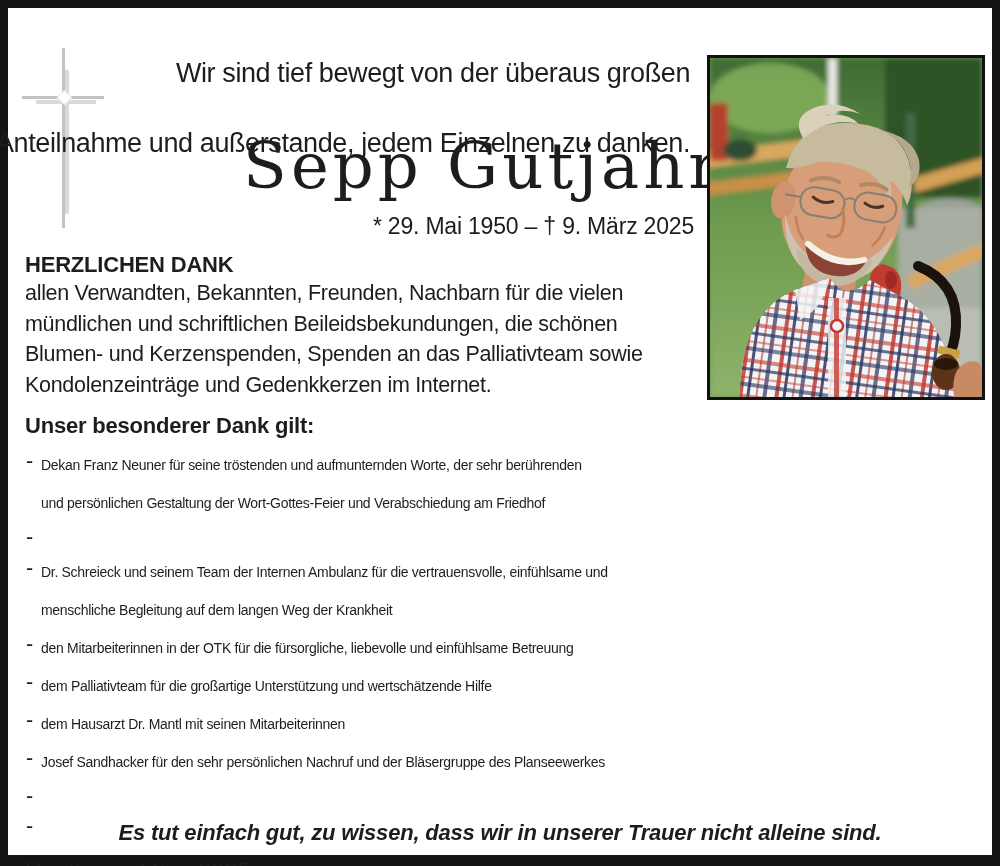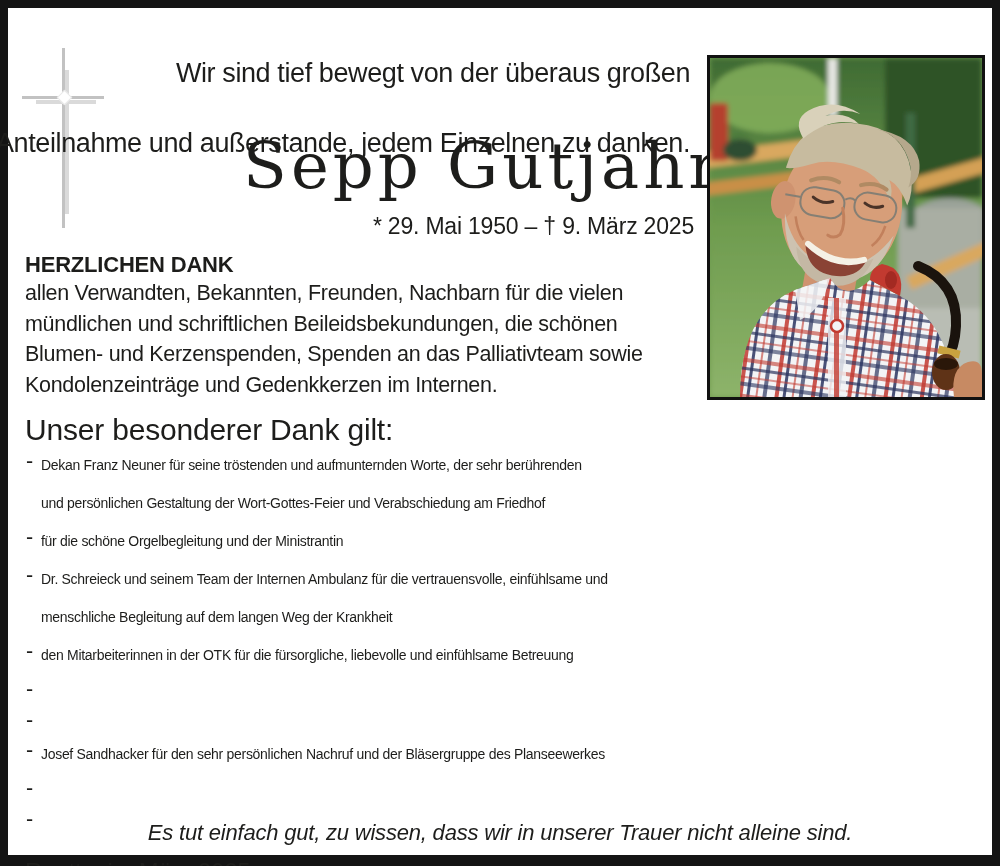--- a/index.html
+++ b/index.html
@@ -25,31 +25,31 @@
   
   .deceased-name{position:absolute;left:190px;top:88px;width:570px;text-align:center;
         font-family:"DejaVu Serif",serif;font-weight:500;
         font-size:64px;letter-spacing:4px;white-space:nowrap;}
   .life-dates{position:absolute;top:172px;right:298px;font-size:23px;letter-spacing:-0.2px;white-space:nowrap;}
 
   
   .thanks-heading{position:absolute;left:17px;top:211px;font-size:22px;font-weight:bold;letter-spacing:-0.2px;}
   .thanks-text{position:absolute;left:17px;top:237px;font-size:21.5px;line-height:30.5px;
                letter-spacing:-0.3px;white-space:pre;}
-  .special-heading{position:absolute;left:17px;top:372px;font-size:30px;font-weight:normal;letter-spacing:-0.2px;}
+  .special-heading{position:absolute;left:17px;top:372px;font-size:22px;font-weight:bold;letter-spacing:-0.2px;}
 
   
   .thanks-list{position:absolute;left:18px;top:405px;width:960px;}
   .li-row{display:flex;align-items:flex-start;}
   .li-row .dash{flex:0 0 15px;font-size:21.5px;line-height:30.5px;letter-spacing:-0.3px;}
   .li-row .li-text{font-size:14px;line-height:38px;letter-spacing:-0.3px;white-space:pre;}
 
   
   .closing{position:absolute;left:0;top:779px;width:984px;text-align:center;
-           font-size:22px;font-style:italic;letter-spacing:-0.2px;}
+           font-size:22px;font-style:italic;letter-spacing:-0.2px;font-weight:bold;}
   .place-date{position:absolute;left:17px;top:817px;font-size:24px;font-weight:normal;letter-spacing:-0.2px;}
   .signature{position:absolute;top:817px;right:19px;font-size:24px;font-weight:bold;letter-spacing:-0.2px;}
 
   
   .photo-frame{position:absolute;left:699px;top:14px;width:278px;height:345px;
                border:3px solid #111111;box-sizing:border-box;background:#6f9c4f;overflow:hidden;}
   .photo-frame svg{display:block;width:272px;height:339px;}
 </style>
 </head>
 <body>
@@ -169,47 +169,48 @@
         <ellipse cx="236" cy="306" rx="12" ry="6" fill="#2a1709"></ellipse>
       </g>
       <path d="M244 339 Q240 310 258 304 Q272 300 272 316 L272 339 Z" fill="#c78a63"></path>
     </svg>
   </div>
 
   <div class="thanks-heading">HERZLICHEN DANK</div>
   <div class="thanks-text">allen Verwandten, Bekannten, Freunden, Nachbarn für die vielen
 mündlichen und schriftlichen Beileidsbekundungen, die schönen
 Blumen- und Kerzenspenden, Spenden an das Palliativteam sowie
-Kondolenzeinträge und Gedenkkerzen im Internen.</div>
+Kondolenzeinträge und Gedenkkerzen im Internet.</div>
   <div class="special-heading">Unser besonderer Dank gilt:</div>
 
   <div class="thanks-list">
     <div class="li-row">
         <span class="dash">-</span>
         <span class="li-text">Dekan Franz Neuner für seine tröstenden und aufmunternden Worte, der sehr berührenden
 und persönlichen Gestaltung der Wort-Gottes-Feier und Verabschiedung am Friedhof</span>
       </div>
     <div class="li-row">
         <span class="dash">-</span>
-        <span class="li-text">für die schöne Orgelbegleitung und der Ministrantin</span>
       </div>
     <div class="li-row">
         <span class="dash">-</span>
         <span class="li-text">Dr. Schreieck und seinem Team der Internen Ambulanz für die vertrauensvolle, einfühlsame und
 menschliche Begleitung auf dem langen Weg der Krankheit</span>
       </div>
     <div class="li-row">
         <span class="dash">-</span>
         <span class="li-text">den Mitarbeiterinnen in der OTK für die fürsorgliche, liebevolle und einfühlsame Betreuung</span>
       </div>
     <div class="li-row">
         <span class="dash">-</span>
-      </div>
-    <div class="li-row">
-        <span class="dash">-</span>
+        <span class="li-text">dem Palliativteam für die großartige Unterstützung und wertschätzende Hilfe</span>
+      </div>
+    <div class="li-row">
+        <span class="dash">-</span>
+        <span class="li-text">dem Hausarzt Dr. Mantl mit seinen Mitarbeiterinnen</span>
       </div>
     <div class="li-row">
         <span class="dash">-</span>
         <span class="li-text">Josef Sandhacker für den sehr persönlichen Nachruf und der Bläsergruppe des Planseewerkes</span>
       </div>
     <div class="li-row">
         <span class="dash">-</span>
       </div>
     <div class="li-row">
         <span class="dash">-</span>

